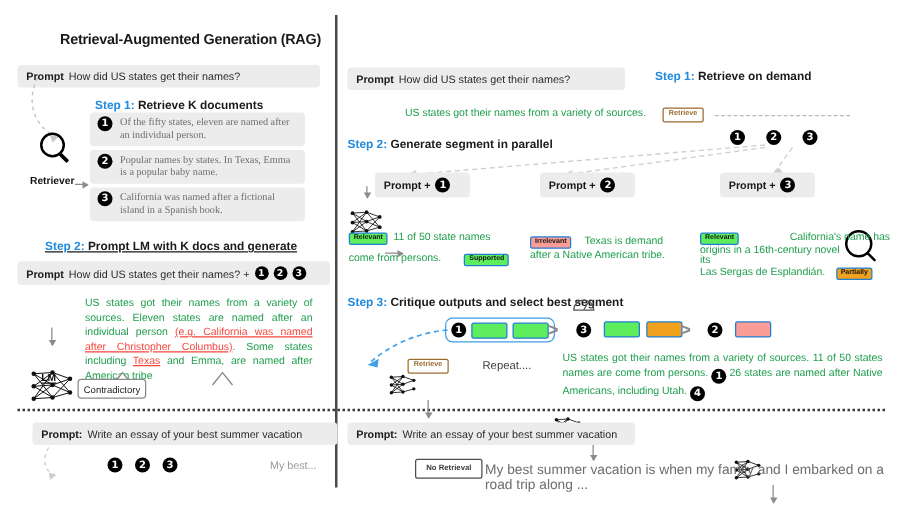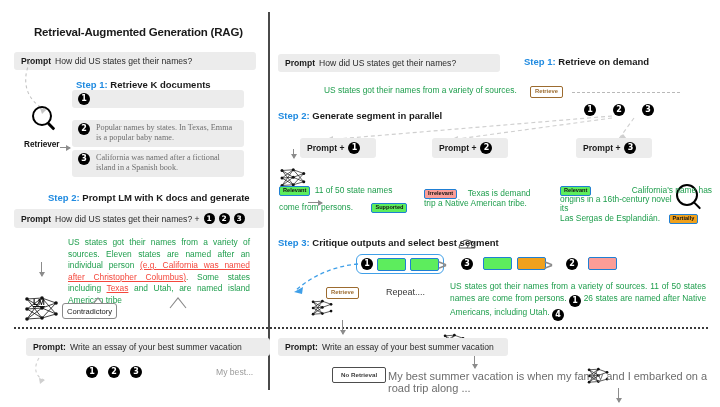--- a/index.html
+++ b/index.html
@@ -124,21 +124,21 @@
   .repeat{font-size:9px;color:#3a3a3a;}
 </style>
 </head>
 <body>
 
 <div class="root">
 
   <div class="abs vdiv"></div>
   <div class="abs hdiv"></div>
 
-  <div class="abs panel-title" style="left:34px;top:26px;">Retrieval-Augmented Generation (RAG)</div>
+  <div class="abs panel-title" style="left:48px;top:26px;">Retrieval-Augmented Generation (RAG)</div>
 
   <div class="abs promptbar" style="left:14px;top:52px;width:228px;">
     <b>Prompt</b>
     <span class="ptxt">How did US states get their names?</span>
   </div>
 
   <div class="abs step" style="left:76px;top:79px;text-align:center;">
     <span class="snum">Step 1:</span>
     <span>Retrieve K documents</span>
   </div>
@@ -151,31 +151,32 @@
   <div class="abs mag" style="left:32px;top:106px;width:28px;height:30px;">
     <div class="lens" style="width:16px;height:16px;"></div>
     <div class="handle" style="left:16.5px;top:15.5px;width:9px;height:2.6px;"></div>
   </div>
   <div class="abs lbl" style="left:24px;top:140px;">Retriever</div>
 
   <div class="abs arrow-r" style="left:60px;top:117px;width:10px;"></div>
 
   <div class="abs docchip" style="left:72px;top:90px;width:160px;">
     <span class="circ">1</span>
+    <span class="dtext">Of the fifty states, eleven are named after an individual person.</span>
   </div>
   <div class="abs docchip" style="left:72px;top:120px;width:160px;">
     <span class="circ">2</span>
     <span class="dtext">Popular names by states. In Texas, Emma is a popular baby name.</span>
   </div>
   <div class="abs docchip" style="left:72px;top:150px;width:160px;">
     <span class="circ">3</span>
     <span class="dtext">California was named after a fictional island in a Spanish book.</span>
   </div>
 
-  <div class="abs step" style="left:48px;top:192px;">
+  <div class="abs step" style="left:36px;top:192px;text-decoration:underline;">
     <span class="snum">Step 2:</span>
     <span>Prompt LM with K docs and generate</span>
   </div>
 
   <div class="abs promptbar" style="left:14px;top:209px;width:236px;">
     <b>Prompt</b>
     <span class="ptxt">How did US states get their names? +</span>
     <span class="circ sm">1</span>
     <span class="circ sm">2</span>
     <span class="circ sm">3</span>
@@ -212,21 +213,21 @@
         <circle cx="34" cy="10" r="1.8"></circle>
           <circle cx="34" cy="21" r="1.8"></circle>
       </g>
     </svg>
   </div>
   <div class="abs lbl" style="left:33px;top:298px;text-decoration:underline;">LM</div>
 
   <div class="abs arrow-r" style="left:57px;top:264px;width:10px;"></div>
 
   <div class="abs gentext" style="left:68px;top:237px;width:182px;">
-    <span>US states got their names from a variety of sources. Eleven states are named after an individual person </span><span class="bad">(e.g. California was named after Christopher Columbus)</span><span>. Some states including </span><span class="bad">Texas</span><span> and Utah, are named island </span><span>American tribe</span>
+    <span>US states got their names from a variety of sources. Eleven states are named after an individual person </span><span class="bad">(e.g. California was named after Christopher Columbus)</span><span>. Some states including </span><span class="bad">Texas</span><span> and Emma, are named after </span><span>American tribe</span>
   </div>
 
   <svg class="abs" style="left:88px;top:292px;" width="40" height="18">
     <path d="M18 16 L10 6 L2 16" fill="#fff" stroke="#8a8a8a" stroke-width="1.1"></path>
   </svg>
   <div class="abs callout" style="left:62px;top:303px;">Contradictory</div>
 
   <svg class="abs" style="left:166px;top:292px;" width="40" height="18">
     <path d="M4 16 L12 6 L20 16" fill="#fff" stroke="#8a8a8a" stroke-width="1.1"></path>
   </svg>
@@ -382,21 +383,21 @@
         <circle cx="34" cy="10" r="2.2"></circle>
           <circle cx="34" cy="21" r="2.2"></circle>
       </g>
     </svg>
   </div>
   <div class="abs arrow-d" style="left:474px;top:156px;height:14px;"></div>
   <div class="abs" style="left:424px;top:182px;width:120px;">
     <span class="badge salmon">Irrelevant</span>
     <span class="gentext bad" style="display:inline;margin-left:6px;">Texas is demand</span>
   </div>
-  <div class="abs gentext bad" style="left:424px;top:198px;width:130px;">trip a Native American tribe.</div>
+  <div class="abs gentext bad" style="left:424px;top:198px;width:130px;">after a Native American tribe.</div>
 
   <div class="abs promptbar" style="left:576px;top:138px;width:62px;">
     <b>Prompt +</b>
     <span class="circ">3</span>
   </div>
   <div class="abs lmicon" style="left:586px;top:154px;">
     <svg width="26" height="20" viewBox="0 0 42 32">
       <g stroke="#111" stroke-width="1.1" fill="none">
         <line x1="5" y1="6" x2="20" y2="5"></line>
           <line x1="5" y1="6" x2="20" y2="15"></line>

